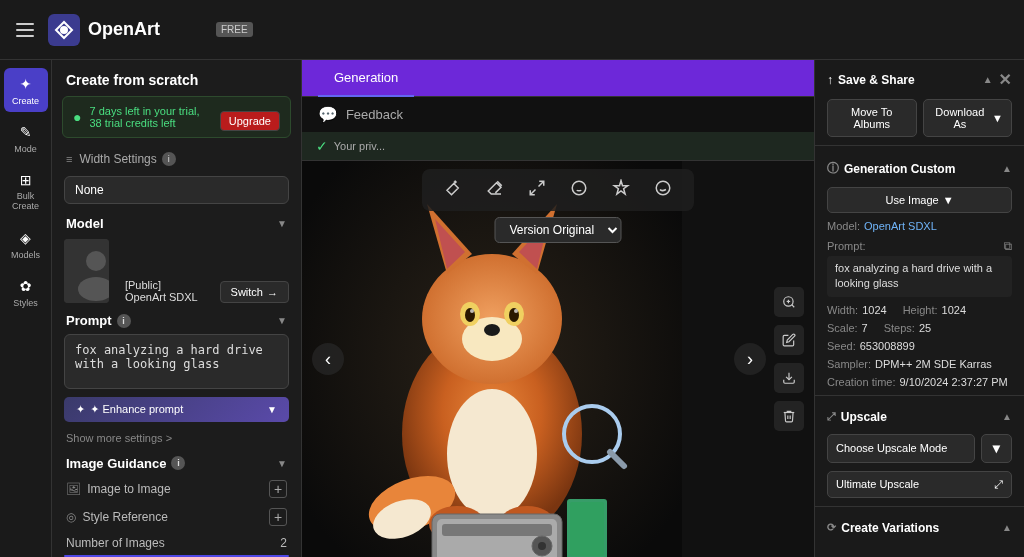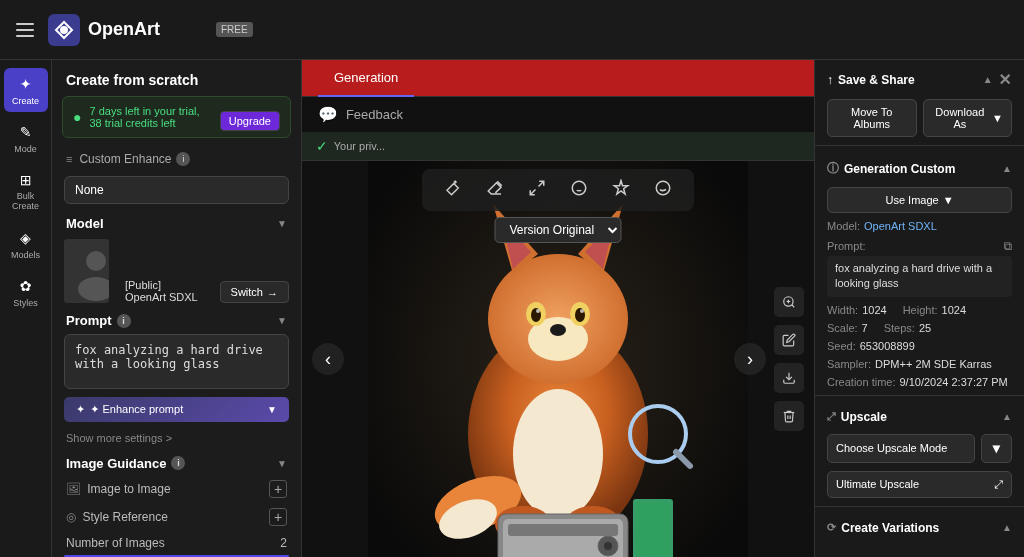--- a/index.html
+++ b/index.html
@@ -126,21 +126,21 @@
       display: flex;
       align-items: center;
       gap: 8px;
     }
     .trial-text {
       color: #4ade80;
       font-size: 11px;
       flex: 1;
     }
     .upgrade-btn {
-      background: #6d28d9;
+      background: #b91c1c;
       border: 1px solid #444;
       color: #fff;
       font-size: 11px;
       padding: 3px 8px;
       border-radius: 4px;
       cursor: pointer;
       margin-top: 8px;
     }
 
     .section-label {
@@ -292,21 +292,21 @@
       display: flex;
       flex-direction: column;
       overflow: hidden;
       background: #111;
     }
 
     .generation-tabs {
       display: flex;
       border-bottom: 1px solid #333;
       padding: 0 16px;
-      background: #b91c1c;
+      background: #6d28d9;
       flex-shrink: 0;
     }
     .gen-tab {
       padding: 10px 16px;
       font-size: 13px;
       cursor: pointer;
       color: #888;
       border-bottom: 2px solid transparent;
       margin-bottom: -1px;
     }
@@ -332,21 +332,20 @@
       border-bottom: 1px solid #333;
       font-size: 11px;
       color: #aaa;
       flex-shrink: 0;
     }
 
     .image-viewer {
       flex: 1;
       display: flex;
       align-items: center;
-      justify-content: center;
       position: relative;
       overflow: hidden;
     }
 
     
     .img-toolbar {
       position: absolute;
       top: 8px;
       left: 50%;
       transform: translateX(-50%);
@@ -687,21 +686,21 @@
     <div class="panel-header">Create from scratch</div>
 
     <div class="trial-banner">
       <span style="color:#4ade80;font-size:14px">●</span>
       <span class="trial-text">7 days left in your trial, 38 trial credits left</span>
       <button class="upgrade-btn">Upgrade</button>
     </div>
 
     <div class="section-label">
       <span style="font-size:11px;color:#888;margin-right:2px">≡</span>
-      <span>Custom Enhance</span>
+      <span>Width Settings</span>
       <span class="info-icon">i</span>
     </div>
     <select class="select-input">
       <option>None</option>
     </select>
 
     <div class="model-section">
       <span>Model</span>
       <span class="chevron">▼</span>
     </div>

